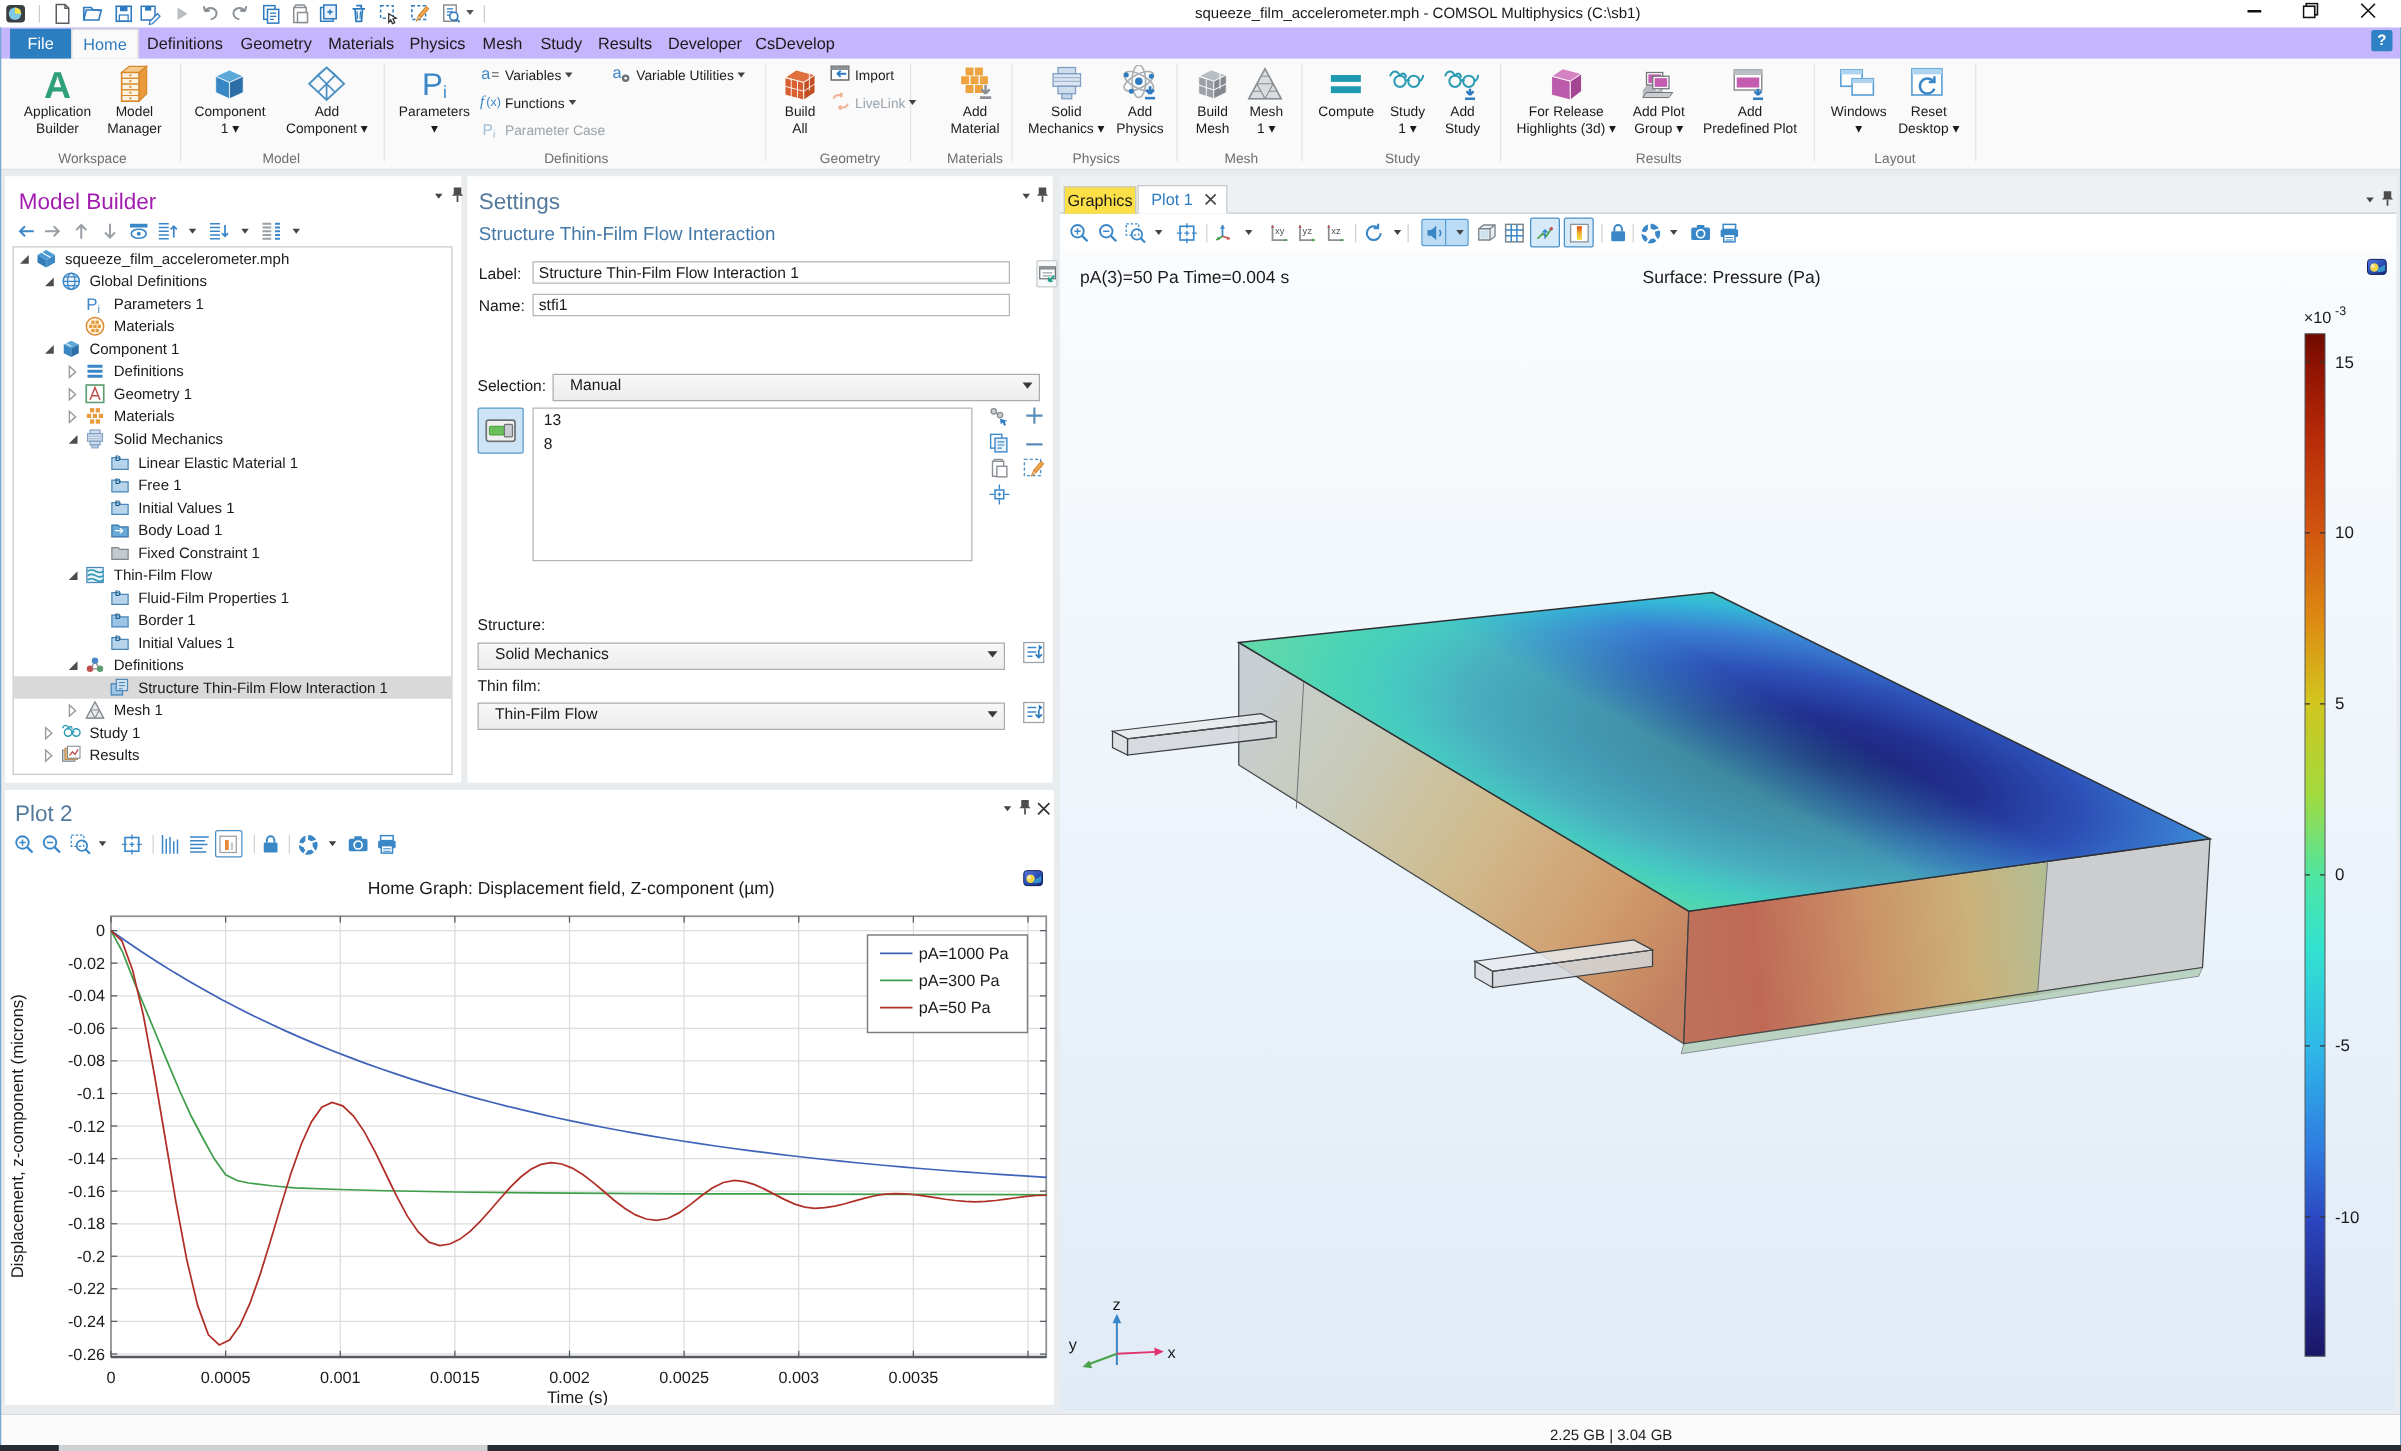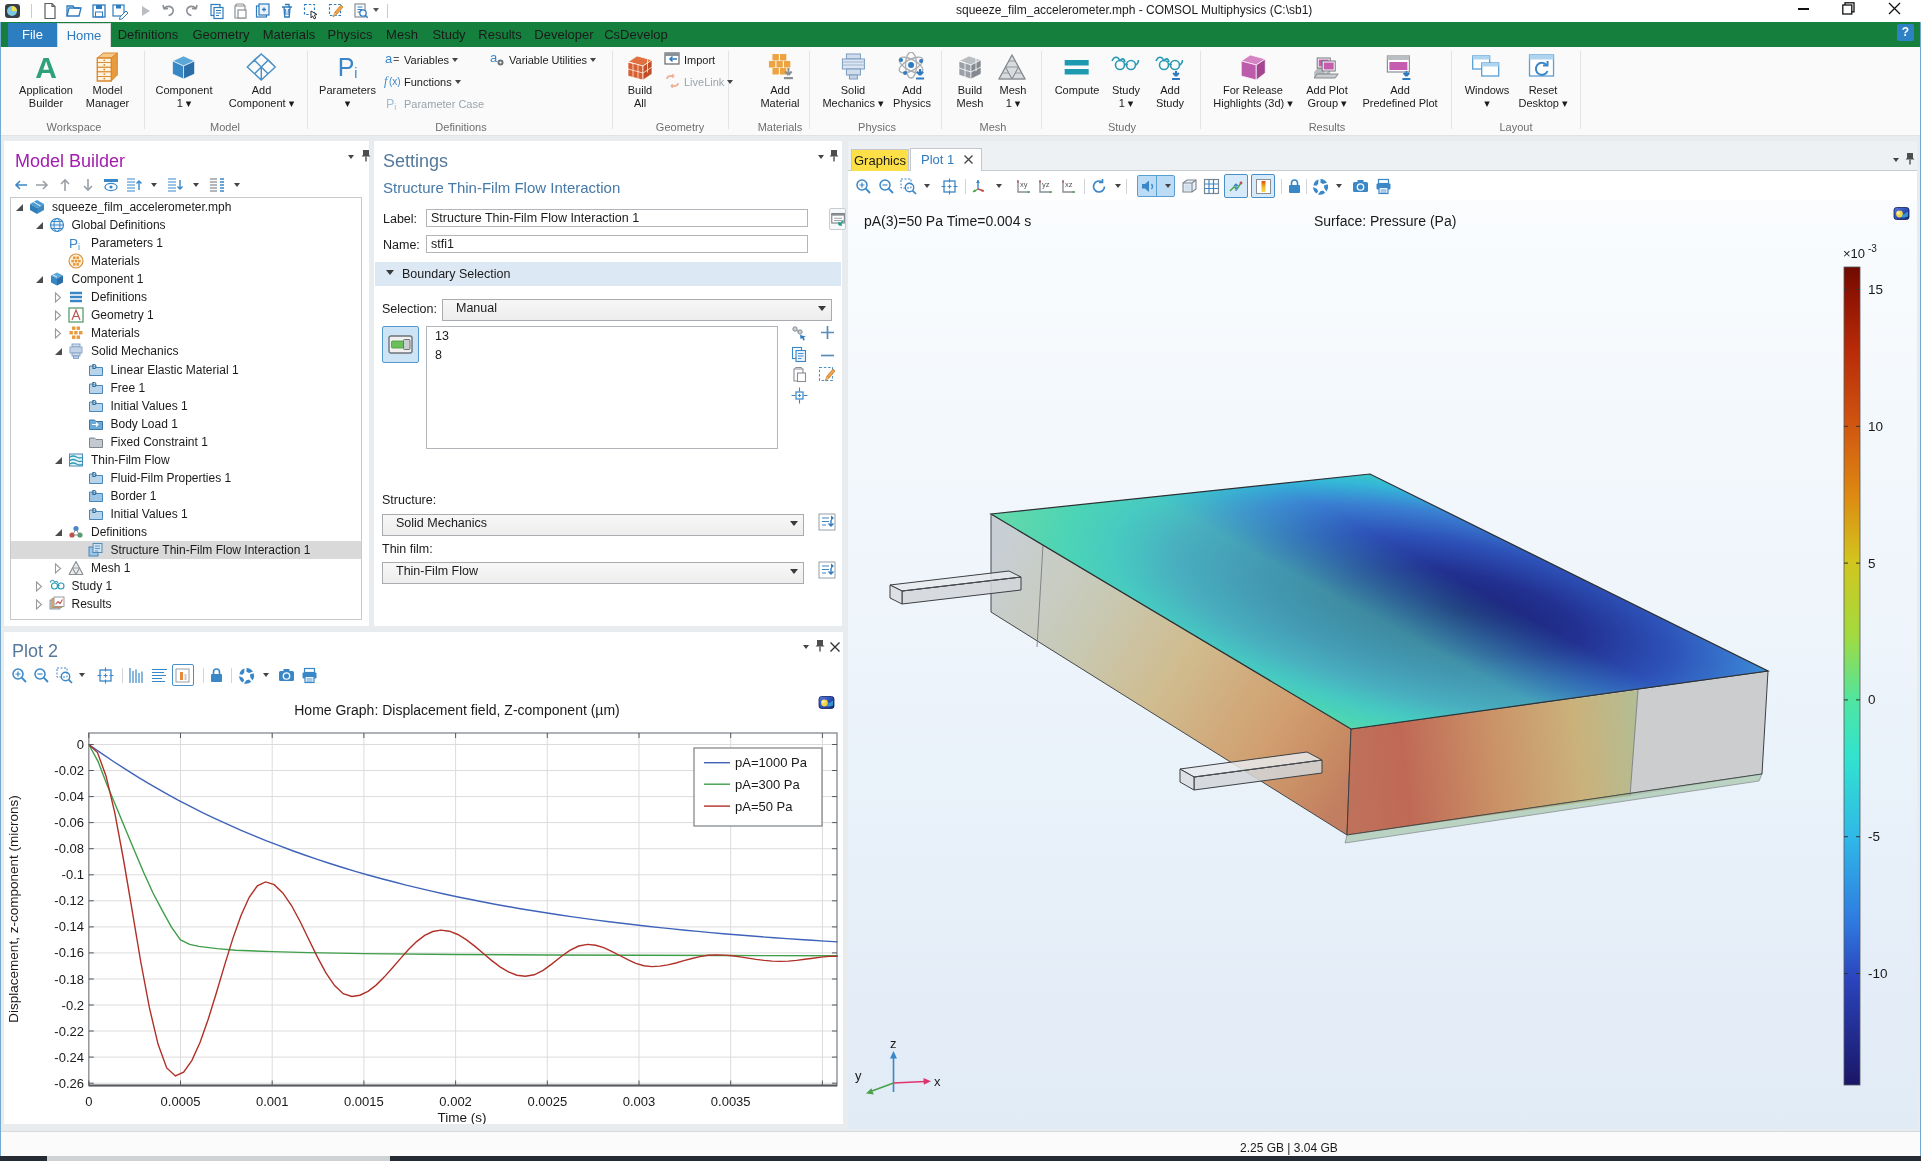--- a/index.html
+++ b/index.html
@@ -2,21 +2,21 @@
 <html><head><meta charset="utf-8"><style>
 *{margin:0;padding:0;box-sizing:border-box;}
 html,body{width:1921px;height:1161px;overflow:hidden;font-family:"Liberation Sans",sans-serif;background:#e9ecef;}
 #win{position:relative;width:1921px;height:1161px;}
 .abs{position:absolute;}
 
 #titlebar{position:absolute;left:0;top:0;width:1921px;height:22px;background:#ffffff;}
 #title{position:absolute;left:956px;top:3px;font-size:12px;color:#1a1a1a;white-space:nowrap;}
 .qat{position:absolute;top:2px;width:18px;height:18px;}
 
-#tabrow{position:absolute;left:0;top:22px;width:1921px;height:25px;background:#15803d;}
+#tabrow{position:absolute;left:0;top:22px;width:1921px;height:25px;background:#c4b5fd;}
 #filetab{position:absolute;left:8px;top:1px;width:49px;height:24px;background:#2d7dc1;color:#fff;font-size:13px;text-align:center;line-height:24px;}
 .rtab{position:absolute;top:1px;height:24px;font-size:13px;color:#1a1a1a;text-align:center;line-height:24px;}
 #hometab{background:#fafafa;color:#2e7bbf;border:1px solid #d8d8d8;border-bottom:none;}
 #helpbtn{position:absolute;left:1897px;top:2px;width:17px;height:17px;background:#2e81c4;color:#fff;font-size:12px;font-weight:bold;text-align:center;line-height:17px;border-radius:2px;}
 
 #ribbon{position:absolute;left:0;top:47px;width:1921px;height:89px;background:#fafafa;border-bottom:1px solid #e1e3e5;}
 .rsep{position:absolute;top:4px;width:1px;height:78px;background:#e2e4e6;}
 .rgl{position:absolute;top:74px;font-size:11px;color:#6e6e6e;text-align:center;transform:translateX(-50%);white-space:nowrap;}
 .rbtn{position:absolute;text-align:center;font-size:11px;color:#1b1b1b;line-height:13px;transform:translateX(-50%);white-space:nowrap;}
 .rbtn .ic{display:block;margin:0 auto 2px auto;}
@@ -532,21 +532,20 @@
     <div class="tfield" style="left:426px;top:209px;width:382px">Structure Thin-Film Flow Interaction 1</div>
     <div class="abs" style="left:829px;top:208px;width:17px;height:22px;background:#f7f8f9;border:1px solid #c8ccd0;border-radius:2px"></div>
     <svg style="position:absolute;left:831px;top:212px" width="14" height="14" viewBox="0 0 14 14">
       <rect x="0.8" y="1.5" width="12.5" height="9.5" fill="#fff" stroke="#6e7378" stroke-width="1"></rect>
       <rect x="0.8" y="1.5" width="12.5" height="2.2" fill="#8d9296"></rect>
       <path d="M3 6.2 h8 M3 8.6 h8" stroke="#9aa0a6" stroke-width="1"></path>
       <path d="M8 13 L12.5 8.5 M8 13 h3 M8 13 v-3" fill="none" stroke="#1ca089" stroke-width="1.5"></path>
     </svg>
     <div class="flabel" style="left:383px;top:238px">Name:</div>
     <div class="tfield" style="left:426px;top:235px;width:382px">stfi1</div>
-    <div class="shead" style="top:262px"><span style="display:inline-block;margin:0 8px 2px 11px;width:0;height:0;border-left:4.5px solid transparent;border-right:4.5px solid transparent;border-top:5.5px solid #3a3a3a;vertical-align:1px"></span>Boundary Selection</div>
     <div class="flabel" style="left:382px;top:302px">Selection:</div>
     <div class="dropd" style="left:442px;top:299px;width:390px;padding-left:13px">Manual<div class="dar"></div></div>
     <div class="abs" style="left:382px;top:326px;width:37px;height:37px;background:#cde3f6;border:1px solid #5599cc;border-radius:2px"></div>
     <svg style="position:absolute;left:388px;top:335px" width="25" height="19" viewBox="0 0 25 19">
       <rect x="1" y="1" width="23" height="17" rx="2" fill="#f0f0f0" stroke="#6e7378" stroke-width="1.4"></rect>
       <rect x="3.5" y="6" width="12" height="7" rx="1" fill="#6abf5a" stroke="#4a9a3a" stroke-width="0.8"></rect>
       <rect x="15.5" y="4.5" width="6.5" height="10" rx="1" fill="#c9cdd1" stroke="#6e7378" stroke-width="1"></rect>
     </svg>
     <div class="abs" style="left:426px;top:326px;width:352px;height:123px;background:#fff;border:1px solid #b2b6ba"></div>
     <div class="flabel" style="left:435px;top:329px">13</div>

